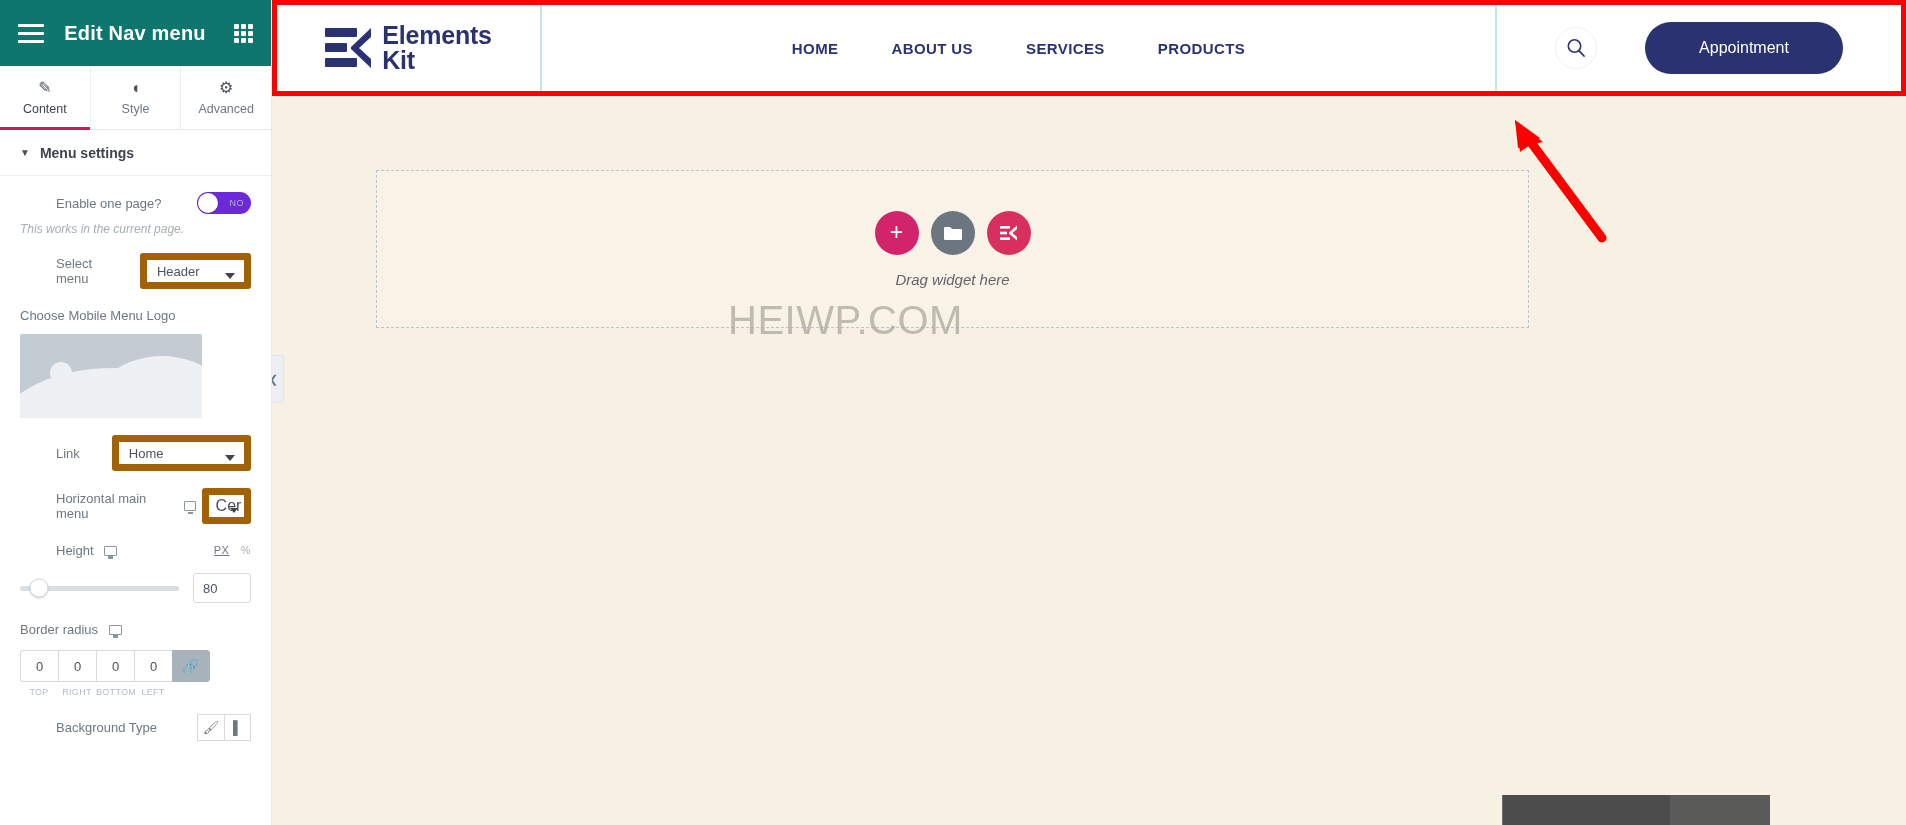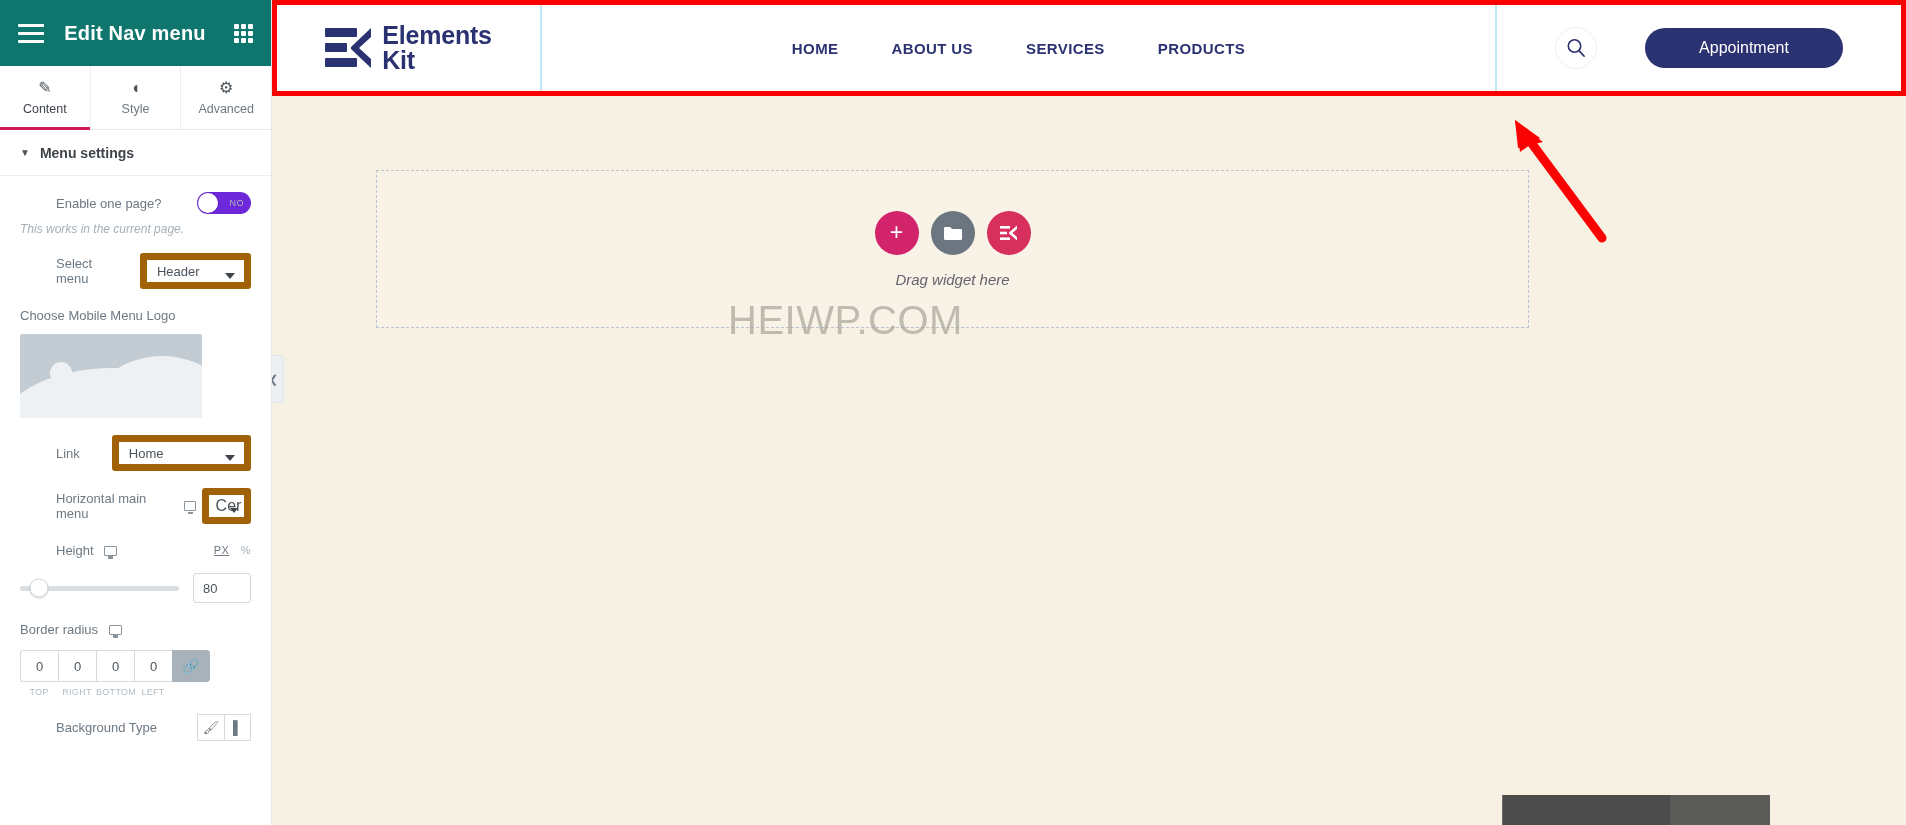--- a/index.html
+++ b/index.html
@@ -177,21 +177,21 @@
   .actions-cell {
     width: 406px; display:flex; align-items:center; justify-content:center; gap: 48px;
     border-left: 2px solid #bfe7f5;
   }
   .search-btn {
     width: 42px; height: 42px; border-radius:50%; background:#fff; border:1px solid #f0f0f0;
     display:flex; align-items:center; justify-content:center; cursor:pointer;
   }
   .appt-btn {
     background:#2b3271; color:#fff; border:none; border-radius: 30px;
-    padding: 0 54px; height: 40px; font-size: 16px; cursor:pointer;
+    padding: 0 54px; height: 52px; font-size: 16px; cursor:pointer;
     font-family: "Liberation Sans", sans-serif;
   }
 
   .dropzone {
     position:absolute; left: 104px; top: 170px; width: 1153px; height: 158px;
     border: 1px dashed #b9c3d1;
     display:flex; flex-direction:column; align-items:center; justify-content:center; gap: 16px;
     background: rgba(255,255,255,.12);
   }
   .dz-btns { display:flex; gap: 12px; }

